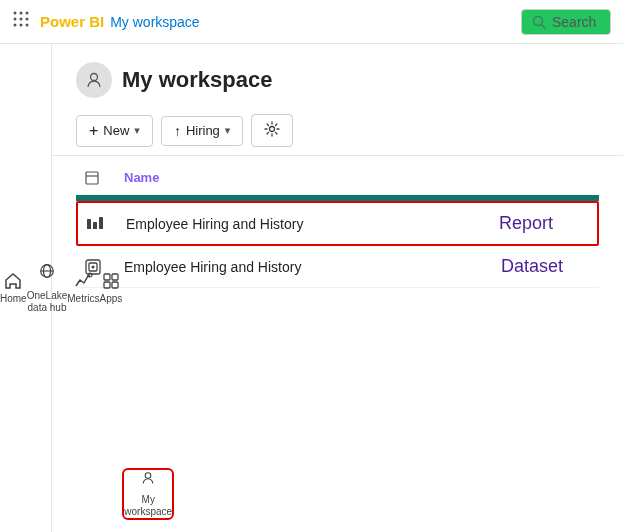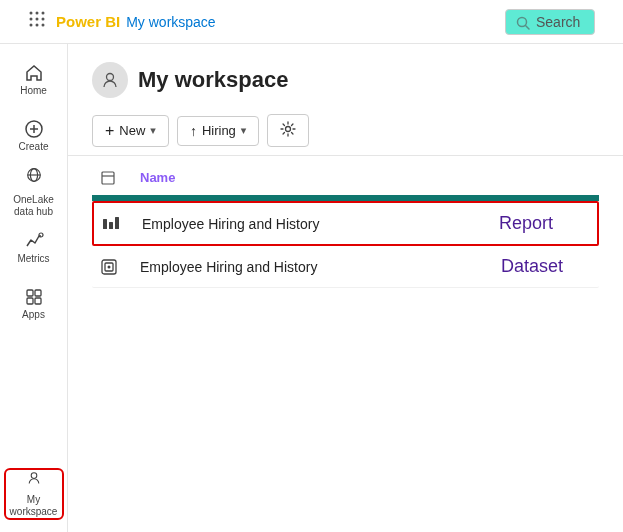--- a/index.html
+++ b/index.html
@@ -1,41 +1,41 @@
 <!DOCTYPE html>
 <html><head>
   <meta charset="utf-8">
   <style>
     * { box-sizing: border-box; margin: 0; padding: 0; }
     body { font-family: 'Segoe UI', Arial, sans-serif; font-size: 14px; background: #fff; width: 623px; height: 532px; overflow: hidden; display: flex; flex-direction: column; }
 
     
     .topbar {
-      display: flex; align-items: center; padding: 0 28px;
+      display: flex; align-items: center; padding: 0 12px;
       height: 44px; background: #fff; border-bottom: 1px solid #e5e5e5;
       flex-shrink: 0;
     }
     .topbar-grid-icon { color: #555; margin-right: 10px; font-size: 18px; cursor: pointer; }
     .topbar-brand { color: #F2BA00; font-weight: 700; font-size: 15px; margin-right: 6px; }
     .topbar-workspace { color: #0078D4; font-size: 14px; font-weight: 400; }
     .topbar-spacer { flex: 1; }
     .search-box {
-      display: flex; align-items: flex-end; border: 1px solid #ccc; border-radius: 4px;
+      display: flex; align-items: center; border: 1px solid #ccc; border-radius: 4px;
       padding: 4px 10px; gap: 6px; cursor: pointer; color: #555; font-size: 14px;
-      background: #5eead4; min-width: 90px;
+      background: #22c55e; min-width: 90px;
     }
     .search-box svg { opacity: 0.6; }
 
     
     .main-layout { display: flex; flex: 1; overflow: hidden; }
 
     
     .sidebar {
-      width: 68px; background: #fff; border-right: 1px solid #e5e5e5;
-      display: flex; flex-direction: column; align-items: center; padding: 8px 0;
+      width: 52px; background: #fff; border-right: 1px solid #e5e5e5;
+      display: flex; flex-direction: row; align-items: center; padding: 8px 0;
       flex-shrink: 0;
     }
     .sidebar-item {
       display: flex; flex-direction: column; align-items: center; justify-content: center;
       width: 60px; height: 52px; border-radius: 6px; cursor: pointer; color: #424242;
       font-size: 10px; gap: 2px; text-align: center; margin: 2px 0;
       position: relative;
     }
     .sidebar-item svg { width: 20px; height: 20px; }
     .sidebar-item-label { font-size: 10px; line-height: 1.2; }
@@ -127,28 +127,20 @@
 
   <div class="sidebar">
 
     <div class="sidebar-item">
       <svg width="20" height="20" viewBox="0 0 20 20" fill="none">
         <path d="M3 9L10 3L17 9V17H13V13H7V17H3V9Z" stroke="#424242" stroke-width="1.5" fill="none"></path>
       </svg>
       <span class="sidebar-item-label">Home</span>
     </div>
 
-    <div class="sidebar-item">
-      <svg width="20" height="20" viewBox="0 0 20 20" fill="none">
-        <circle cx="10" cy="10" r="8" stroke="#424242" stroke-width="1.5"></circle>
-        <line x1="10" y1="6" x2="10" y2="14" stroke="#424242" stroke-width="1.5"></line>
-        <line x1="6" y1="10" x2="14" y2="10" stroke="#424242" stroke-width="1.5"></line>
-      </svg>
-      <span class="sidebar-item-label">Create</span>
-    </div>
 
 
     <div class="sidebar-item">
       <svg width="20" height="20" viewBox="0 0 20 20" fill="none">
         <circle cx="10" cy="10" r="7" stroke="#424242" stroke-width="1.3" fill="none"></circle>
         <ellipse cx="10" cy="10" rx="4" ry="7" stroke="#424242" stroke-width="1.3" fill="none"></ellipse>
         <line x1="3" y1="10" x2="17" y2="10" stroke="#424242" stroke-width="1.3"></line>
       </svg>
       <span class="sidebar-item-label" style="white-space: pre-line; text-align:center;margin-top:8px;">OneLake
 data hub</span>

